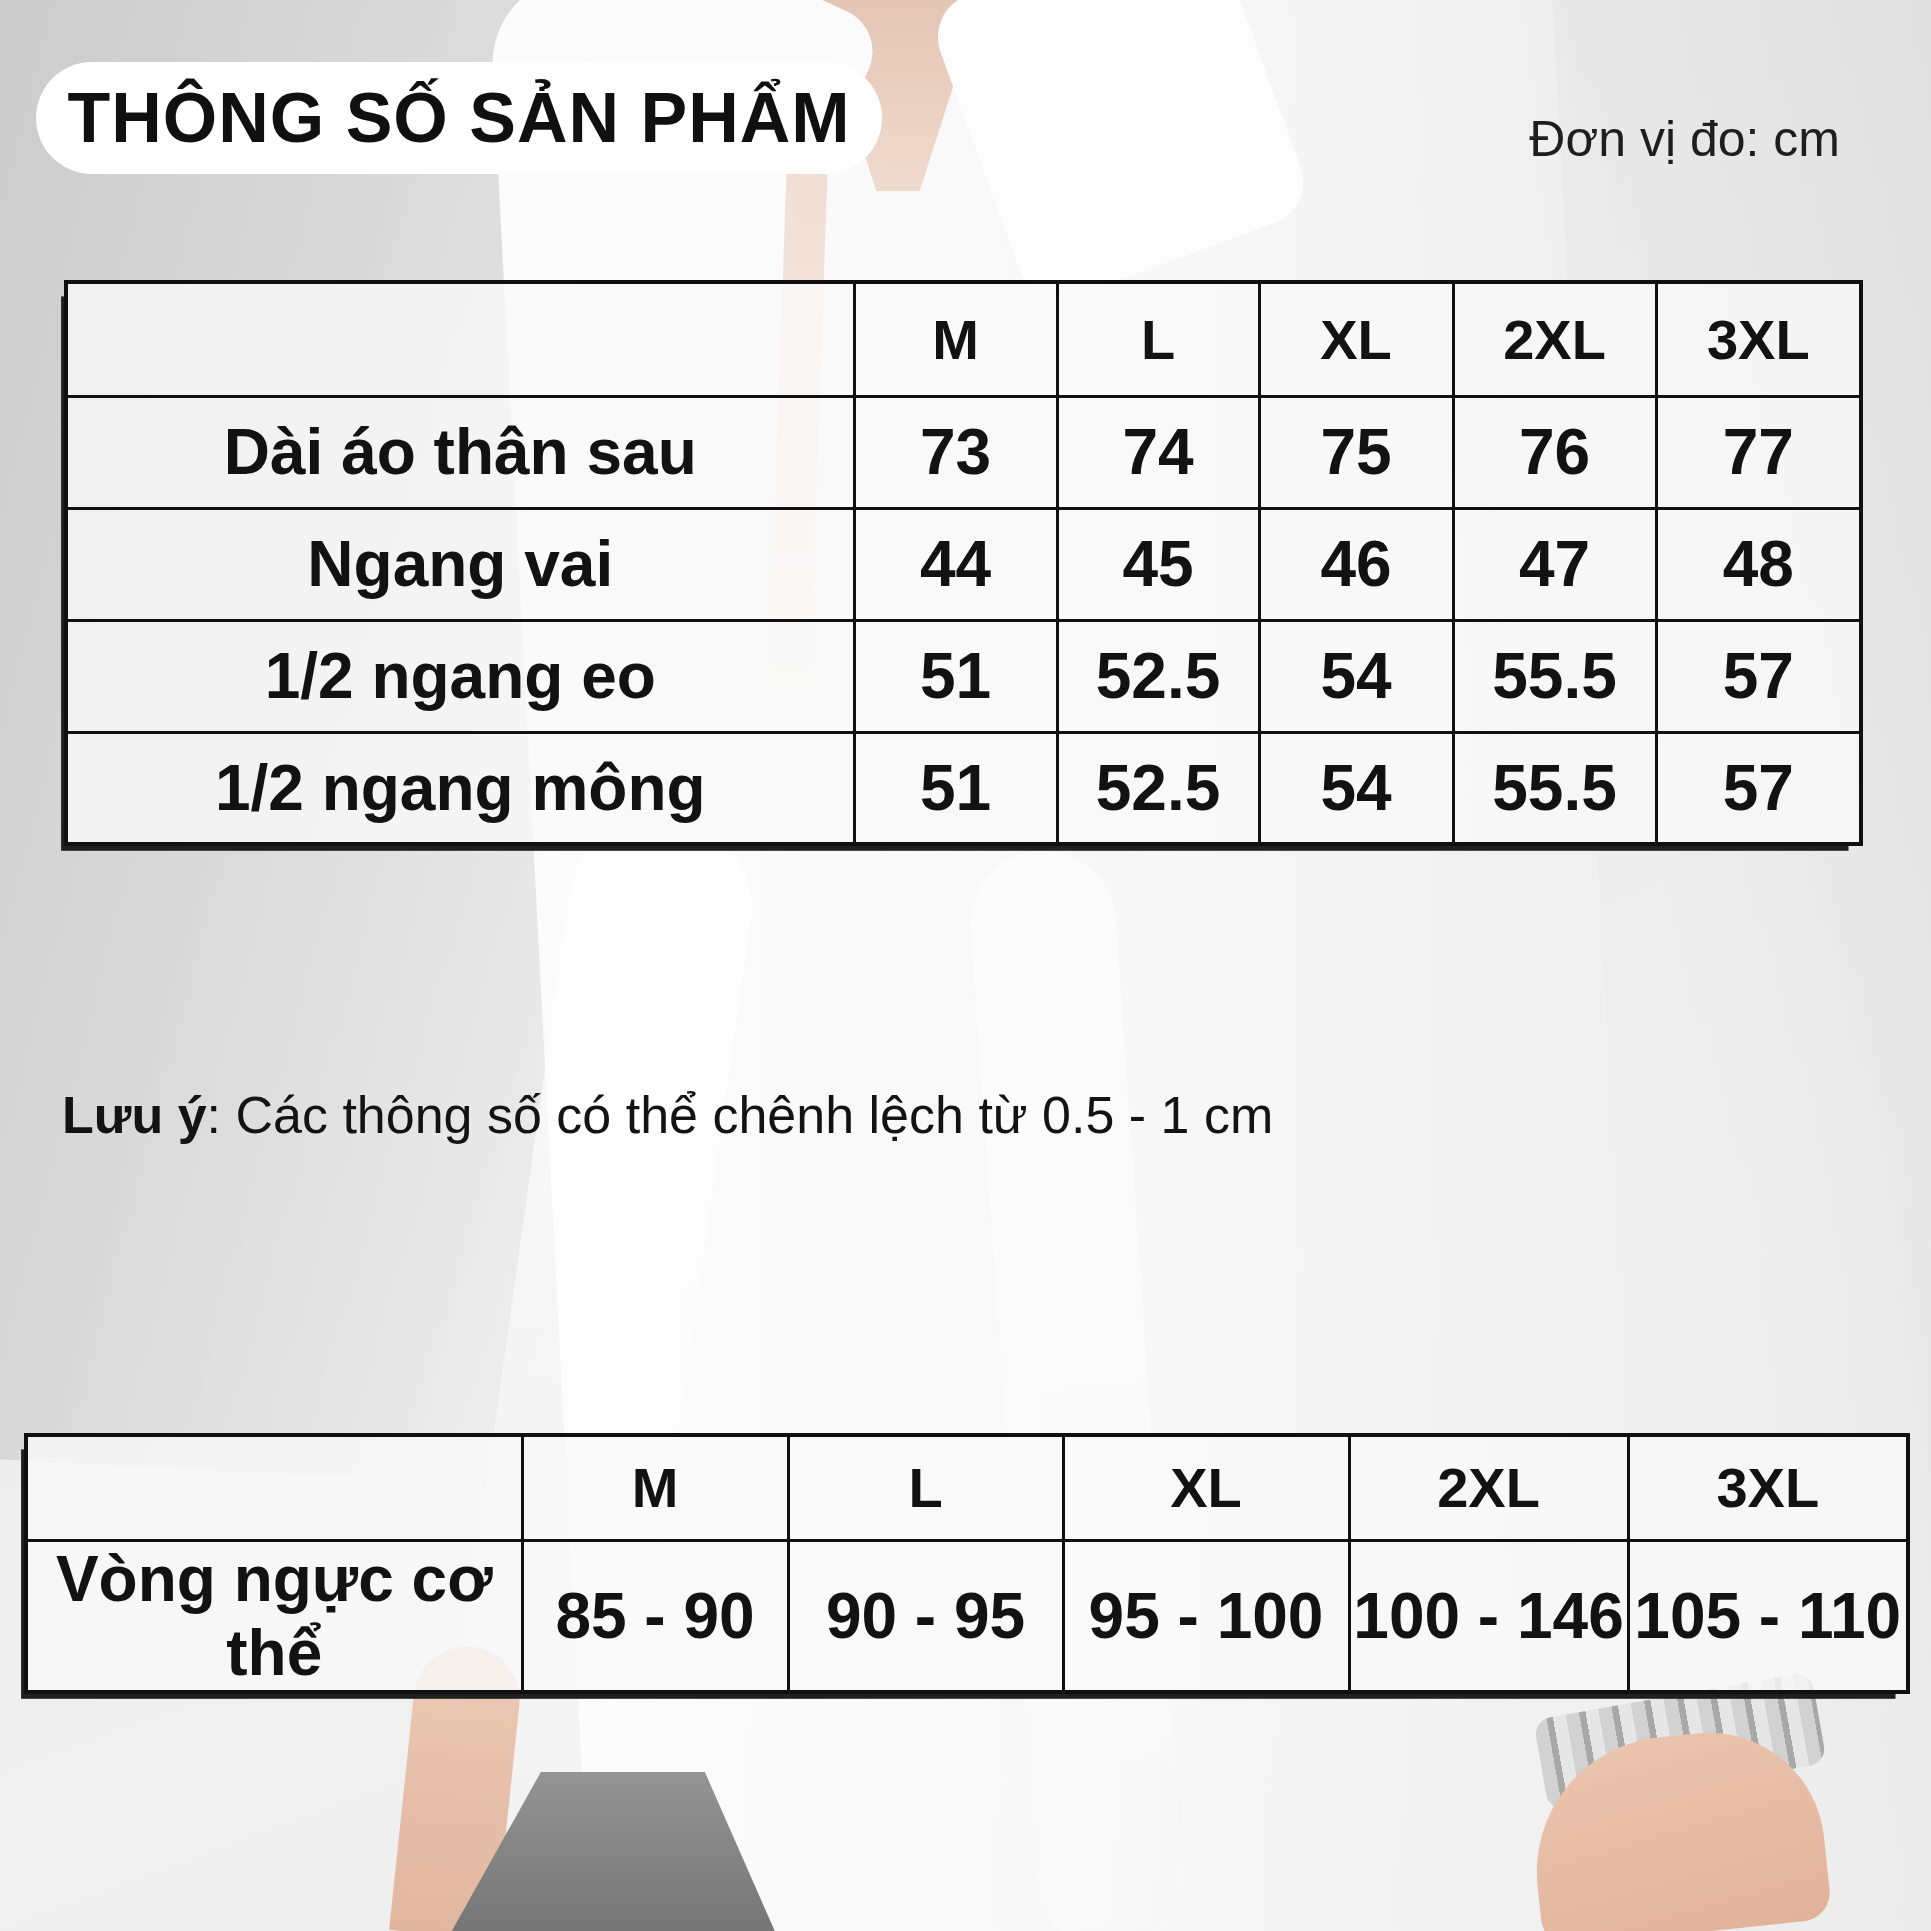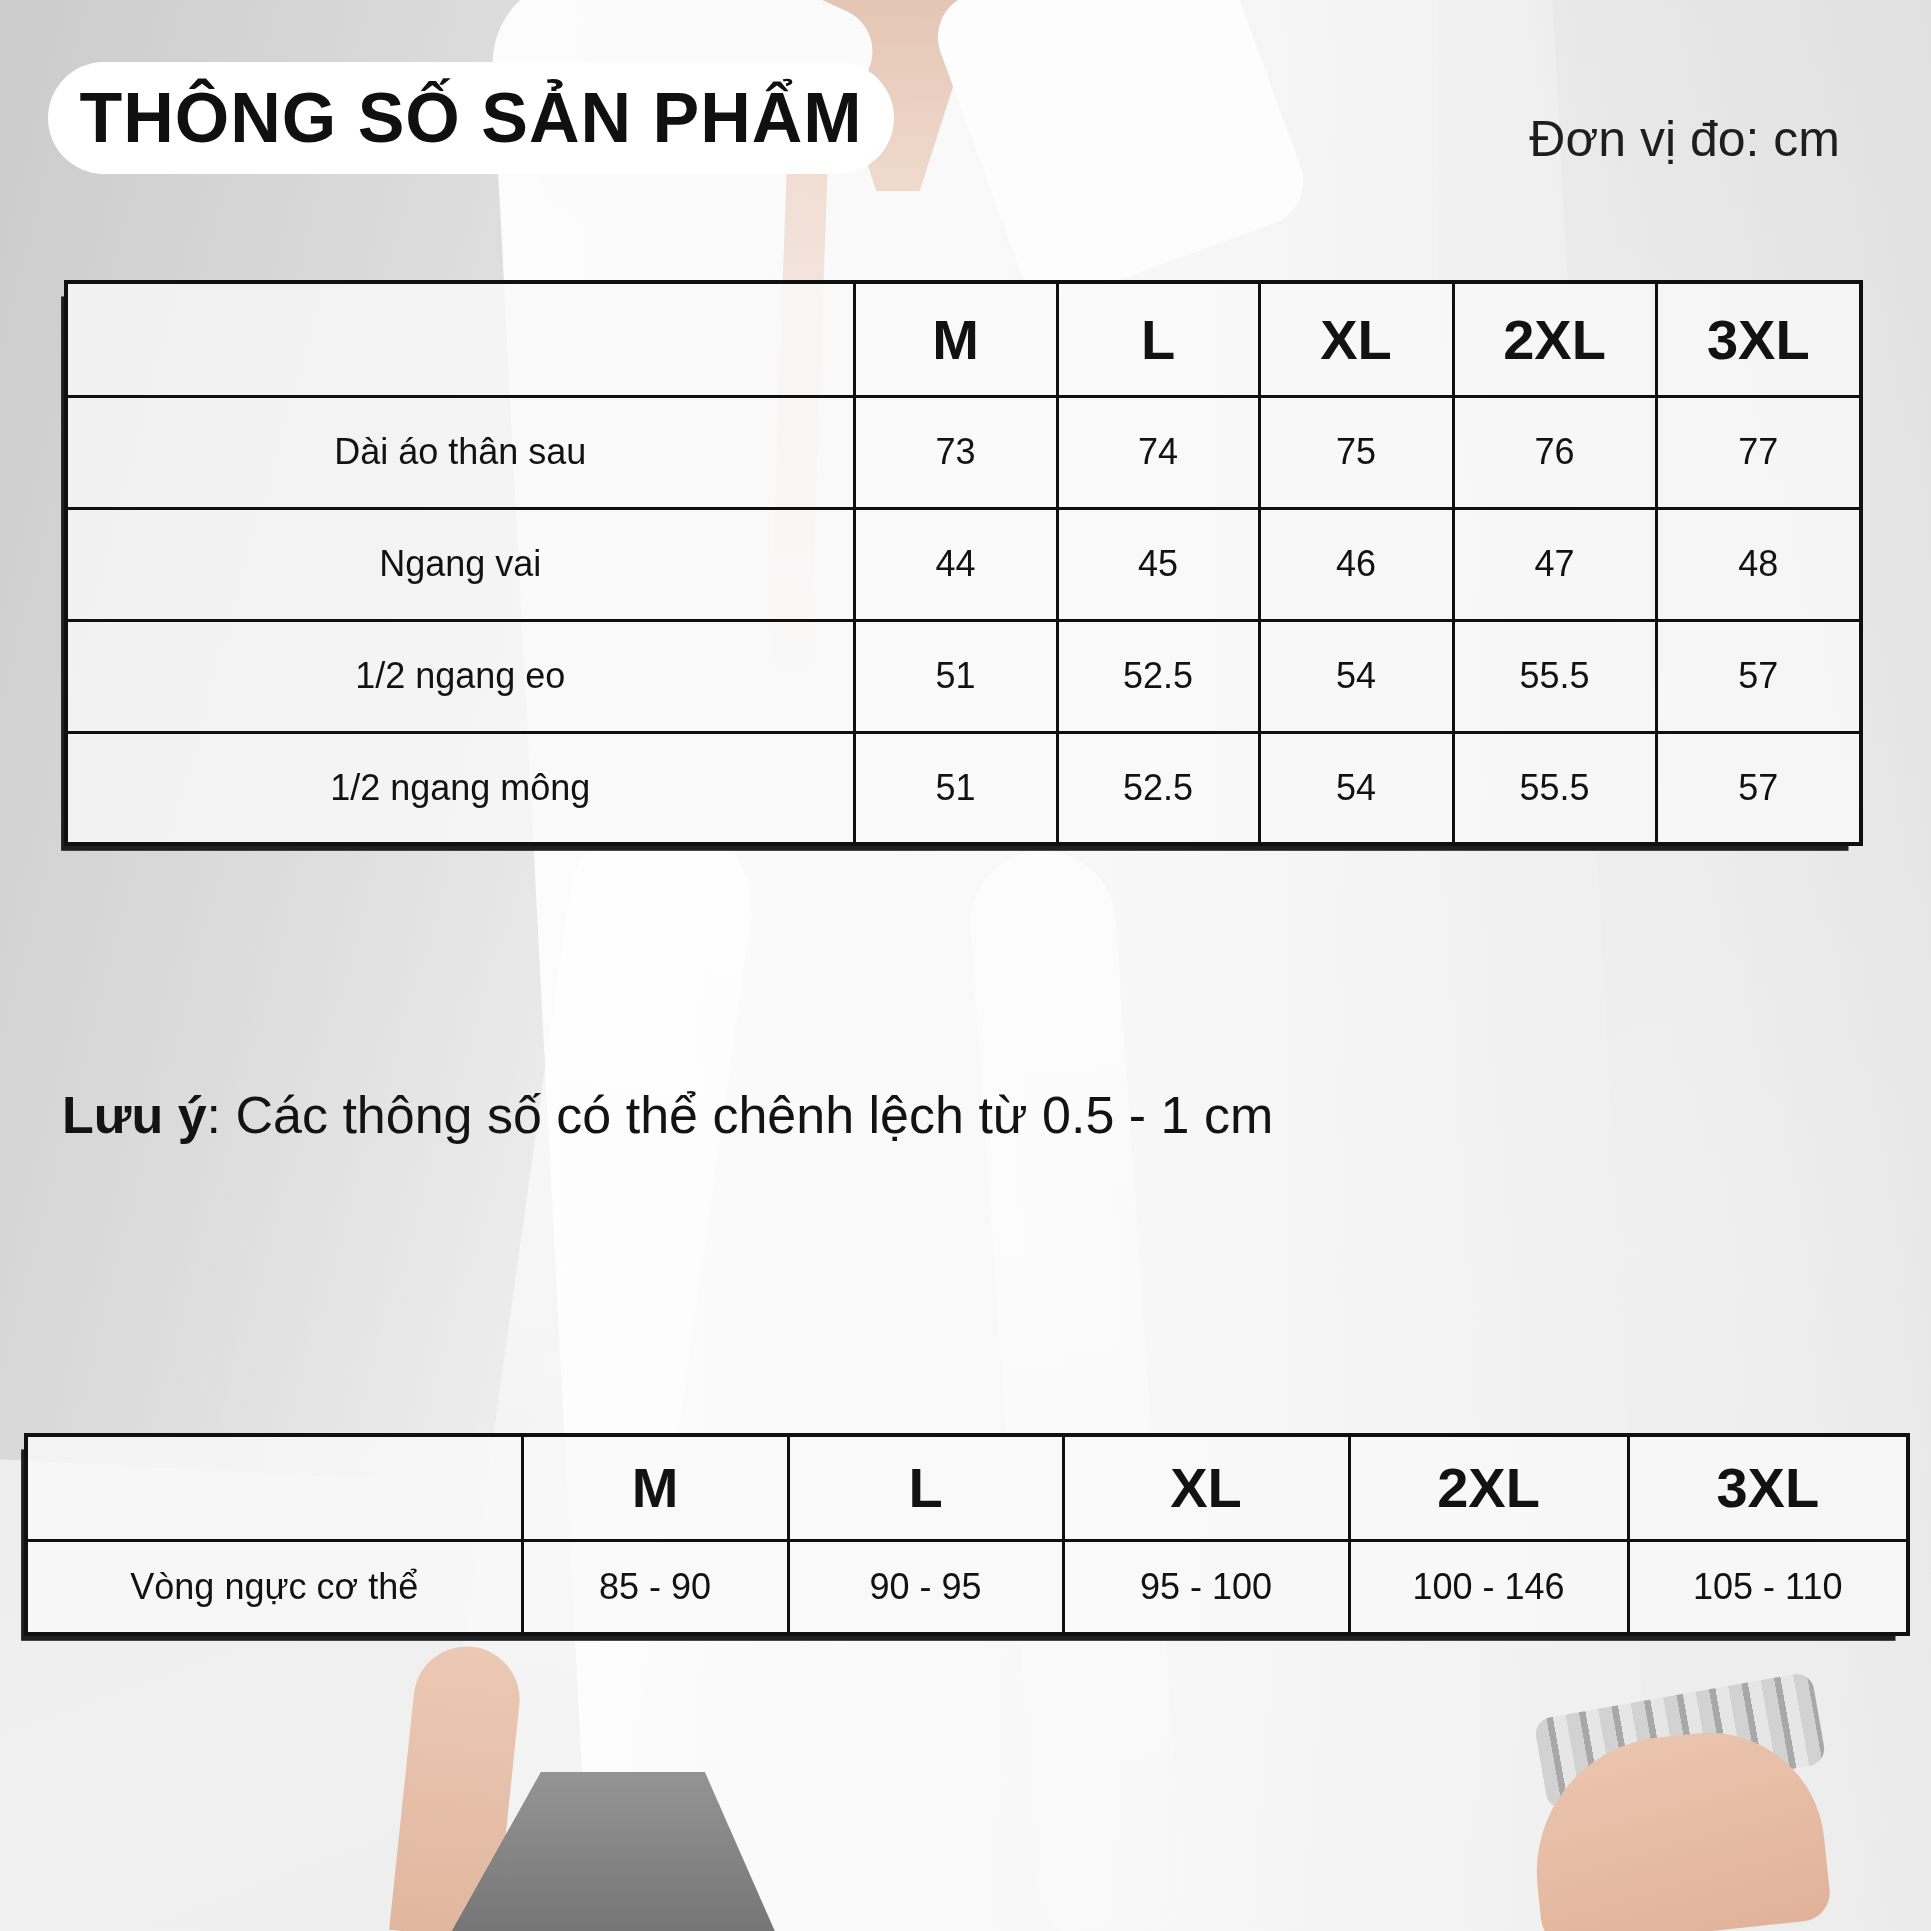--- a/index.html
+++ b/index.html
@@ -38,30 +38,30 @@
     clip-path:polygon(28% 0,78% 0,100% 100%,0 100%);}
   .bg-watch{left:1539px;top:1695px;width:282px;height:93px;border-radius:17.4px;
     background:repeating-linear-gradient(90deg,#d2d2d2 0 13.5px,#a8a8a8 13.5px 20px,#e6e6e6 20px 33px);
     transform:rotate(-10deg);}
   .bg-hand-right{left:1533px;top:1736px;width:290px;height:198px;border-radius:135px 116px 29px 29px;
     background:linear-gradient(170deg,#ecc6b0,#e1b299);transform:rotate(-6deg);}
   
   .content{position:absolute;inset:0;z-index:2;}
   .pill{position:absolute;background:#ffffff;border-radius:62px;display:flex;align-items:center;justify-content:center;
     color:#101010;font-weight:bold;white-space:nowrap;}
-  .pill-1{left:48px;top:62px;width:846px;height:112px;font-size:70px;letter-spacing:1px;}
+  .pill-1{left:36px;top:62px;width:846px;height:112px;font-size:70px;letter-spacing:1px;}
   .pill-2{left:75px;top:1211px;width:921px;height:123px;font-size:72px;letter-spacing:1px;}
   .unit{position:absolute;top:110px;right:91px;font-size:50px;color:#1e1e1e;}
   .note{position:absolute;left:62px;top:1049px;font-size:52px;color:#131313;white-space:nowrap;margin-top:36px;}
   .note b{font-weight:bold;}
   table{border-collapse:collapse;position:absolute;table-layout:fixed;
     border:4.8px solid #101010;
     box-shadow:-8.7px 10.6px 0 -5.8px #1f1f1f;}
   td,th{border:3.9px solid #101010;background:rgba(249,249,249,.8);
-    font-size:36px;color:#121212;text-align:center;vertical-align:middle;padding:0;font-weight:normal;overflow:hidden;}
+    font-size:64px;color:#121212;text-align:center;vertical-align:middle;padding:0;font-weight:bold;overflow:hidden;}
   th{font-weight:bold;font-size:56px;}
   .t1{left:64px;top:280px;width:1794px;}
   .t1 tr.hdr{height:114px;}
   .t1 tr.row{height:112px;}
   .t2{left:24px;top:1433px;width:1883px;}
   .t2 tr.hdr{height:105px;}
   .t2 tr.r1{height:94px;}
   .t2 tr.r2{height:112px;}
   .t2 tr.r3{height:106px;}
 </style>

